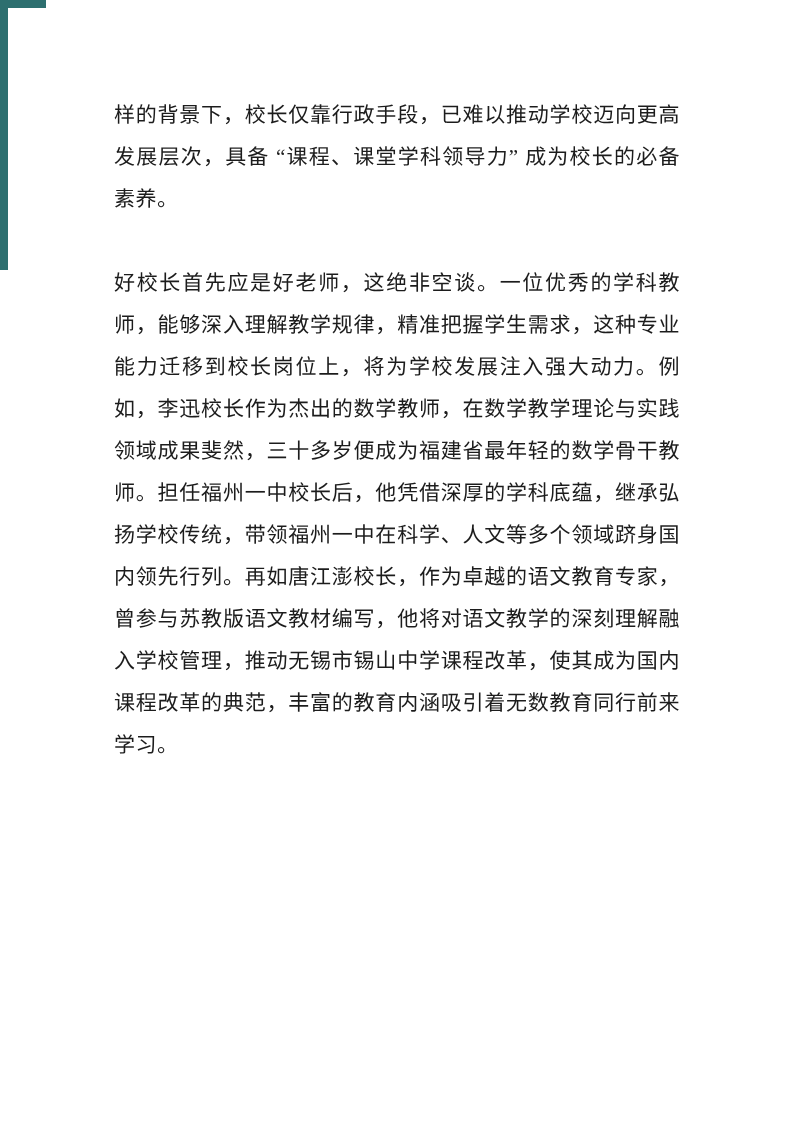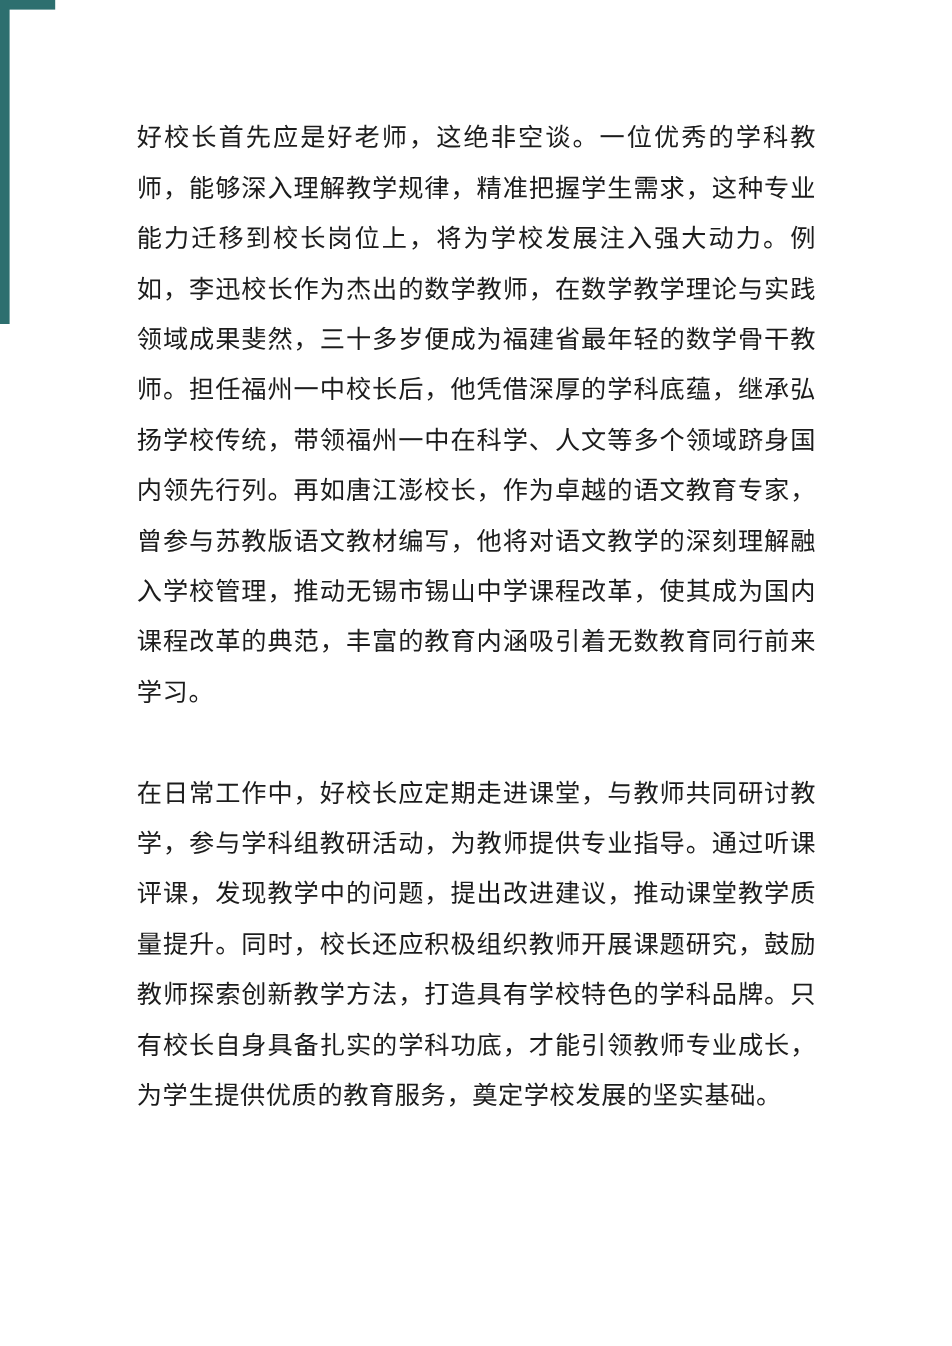--- a/index.html
+++ b/index.html
@@ -54,20 +54,20 @@
 </head>
 <body>
 
 <div class="page">
 
   <div class="border-left" style="background: rgb(45, 111, 111);"></div>
 
   <div class="border-top" style="background: rgb(45, 111, 111);"></div>
 
   <div class="content">
+    <p>样的背景下，校长仅靠行政手段，已难以推动学校迈向更高发展层次，具备 “课程、课堂学科领导力” 成为校长的必备素养。</p>
 
     <p>好校长首先应是好老师，这绝非空谈。一位优秀的学科教师，能够深入理解教学规律，精准把握学生需求，这种专业能力迁移到校长岗位上，将为学校发展注入强大动力。例如，李迅校长作为杰出的数学教师，在数学教学理论与实践领域成果斐然，三十多岁便成为福建省最年轻的数学骨干教师。担任福州一中校长后，他凭借深厚的学科底蕴，继承弘扬学校传统，带领福州一中在科学、人文等多个领域跻身国内领先行列。再如唐江澎校长，作为卓越的语文教育专家，曾参与苏教版语文教材编写，他将对语文教学的深刻理解融入学校管理，推动无锡市锡山中学课程改革，使其成为国内课程改革的典范，丰富的教育内涵吸引着无数教育同行前来学习。</p>
 
-    <p>在日常工作中，好校长应定期走进课堂，与教师共同研讨教学，参与学科组教研活动，为教师提供专业指导。通过听课评课，发现教学中的问题，提出改进建议，推动课堂教学质量提升。同时，校长还应积极组织教师开展课题研究，鼓励教师探索创新教学方法，打造具有学校特色的学科品牌。只有校长自身具备扎实的学科功底，才能引领教师专业成长，为学生提供优质的教育服务，奠定学校发展的坚实基础。</p>
 
   </div>
 
 </div>
 
 </body></html>

